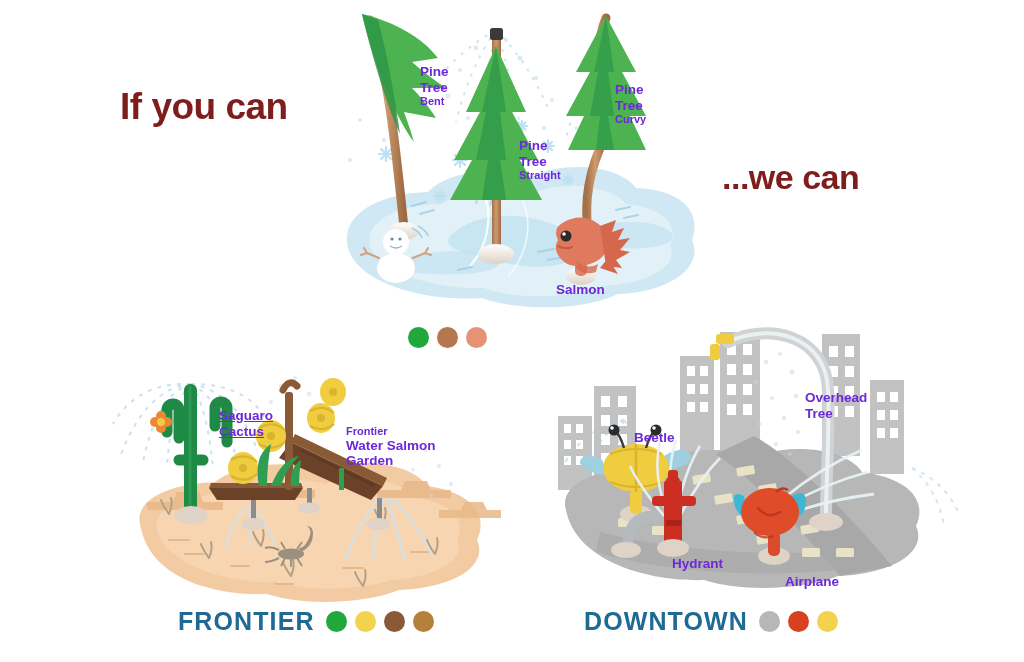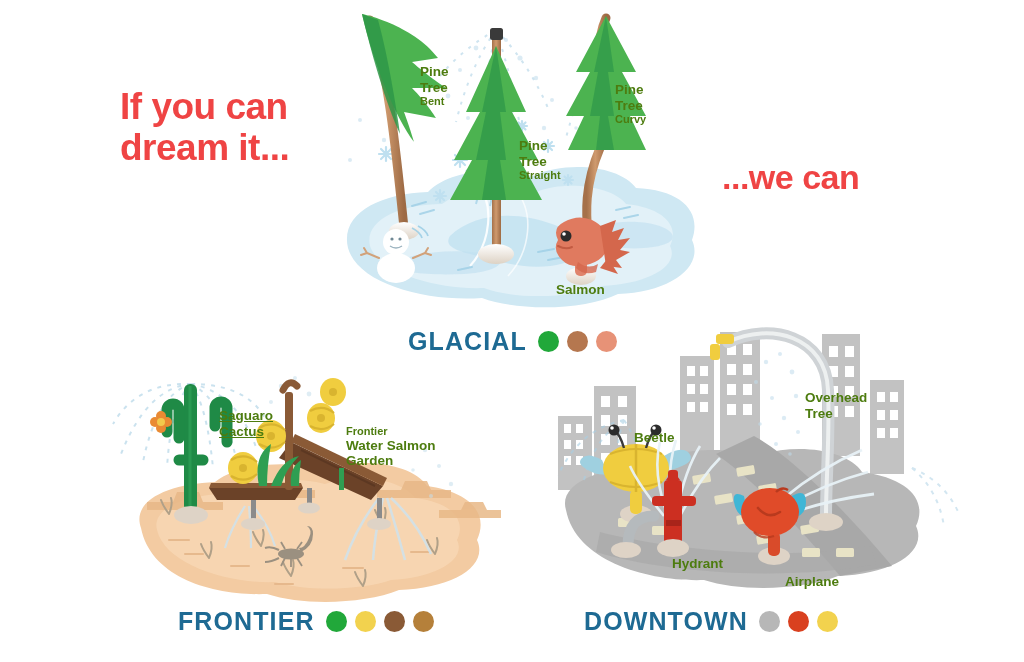--- a/index.html
+++ b/index.html
@@ -5,21 +5,21 @@
 <style>
   html,body{margin:0;padding:0;}
   body{
     width:1024px;height:662px;overflow:hidden;background:#ffffff;
     font-family:"Liberation Sans",sans-serif;position:relative;
   }
   .stage{position:absolute;inset:0;}
 
   
   .headline{
-    position:absolute;color:#ef4444;font-weight:bold;
+    position:absolute;color:#7f1d1d;font-weight:bold;
     letter-spacing:-0.5px;line-height:1.12;
   }
   #headline-left{left:120px;top:86px;font-size:37px;}
   #headline-right{left:722px;top:158px;font-size:34px;text-align:left;}
 
   
   .scene{position:absolute;}
   #scene-glacial{left:300px;top:0px;width:420px;height:330px;}
   #scene-frontier{left:95px;top:300px;width:420px;height:330px;}
   #scene-downtown{left:540px;top:320px;width:430px;height:310px;}
@@ -31,21 +31,21 @@
   .theme-name{
     color:#1e6a93;font-size:25px;font-weight:bold;letter-spacing:1.1px;
   }
   .dots{display:flex;gap:8px;align-items:center;}
   .dot{width:21px;height:21px;border-radius:50%;display:block;}
   #title-glacial{left:408px;top:327px;}
   #title-frontier{left:178px;top:607px;}
   #title-downtown{left:584px;top:607px;}
 
   
-  .callout{position:absolute;color:#4d7c0f;line-height:1.16;}
+  .callout{position:absolute;color:#6d28d9;line-height:1.16;}
   .callout .big{font-size:13.5px;font-weight:bold;display:block;}
   .callout .small{font-size:11px;font-weight:bold;display:block;}
   .callout.single .big{font-size:13.5px;}
 
   #lbl-pine-bent{left:420px;top:64px;}
   #lbl-pine-straight{left:519px;top:138px;}
   #lbl-pine-curvy{left:615px;top:82px;}
   #lbl-salmon{left:556px;top:282px;}
   #lbl-saguaro{left:219px;top:408px;text-decoration:underline;}
   #lbl-trough{left:346px;top:425px;}
@@ -56,21 +56,20 @@
 
   svg{display:block;overflow:visible;}
 </style>
 </head>
 <body>
 
 <div class="stage">
 
   <div class="headline" id="headline-left">
     <span>If you can</span><br>
-    <span>dream it...</span>
   </div>
 
   <div class="headline" id="headline-right">
     <span>...we can</span><br>
   </div>
 
   <div class="scene" id="scene-glacial">
     <svg width="420" height="330" viewBox="0 0 420 330">
       <defs>
         <linearGradient id="poleG" x1="0" y1="0" x2="1" y2="0">
@@ -236,21 +235,20 @@
   <div class="callout" id="lbl-pine-curvy">
     <span class="big">Pine</span>
     <span class="big">Tree</span>
     <span class="small">Curvy</span>
   </div>
   <div class="callout single" id="lbl-salmon">
     <span class="big">Salmon</span>
   </div>
 
   <div class="theme-title-row" id="title-glacial">
-    <span class="theme-name">GLACIAL</span>
     <span class="dots">
       <span class="dot" style="background:#21a83a"></span>
       <span class="dot" style="background:#b5774f"></span>
       <span class="dot" style="background:#e79277"></span>
     </span>
   </div>
 
   <div class="scene" id="scene-frontier">
     <svg width="420" height="330" viewBox="0 0 420 330">
       <defs>

